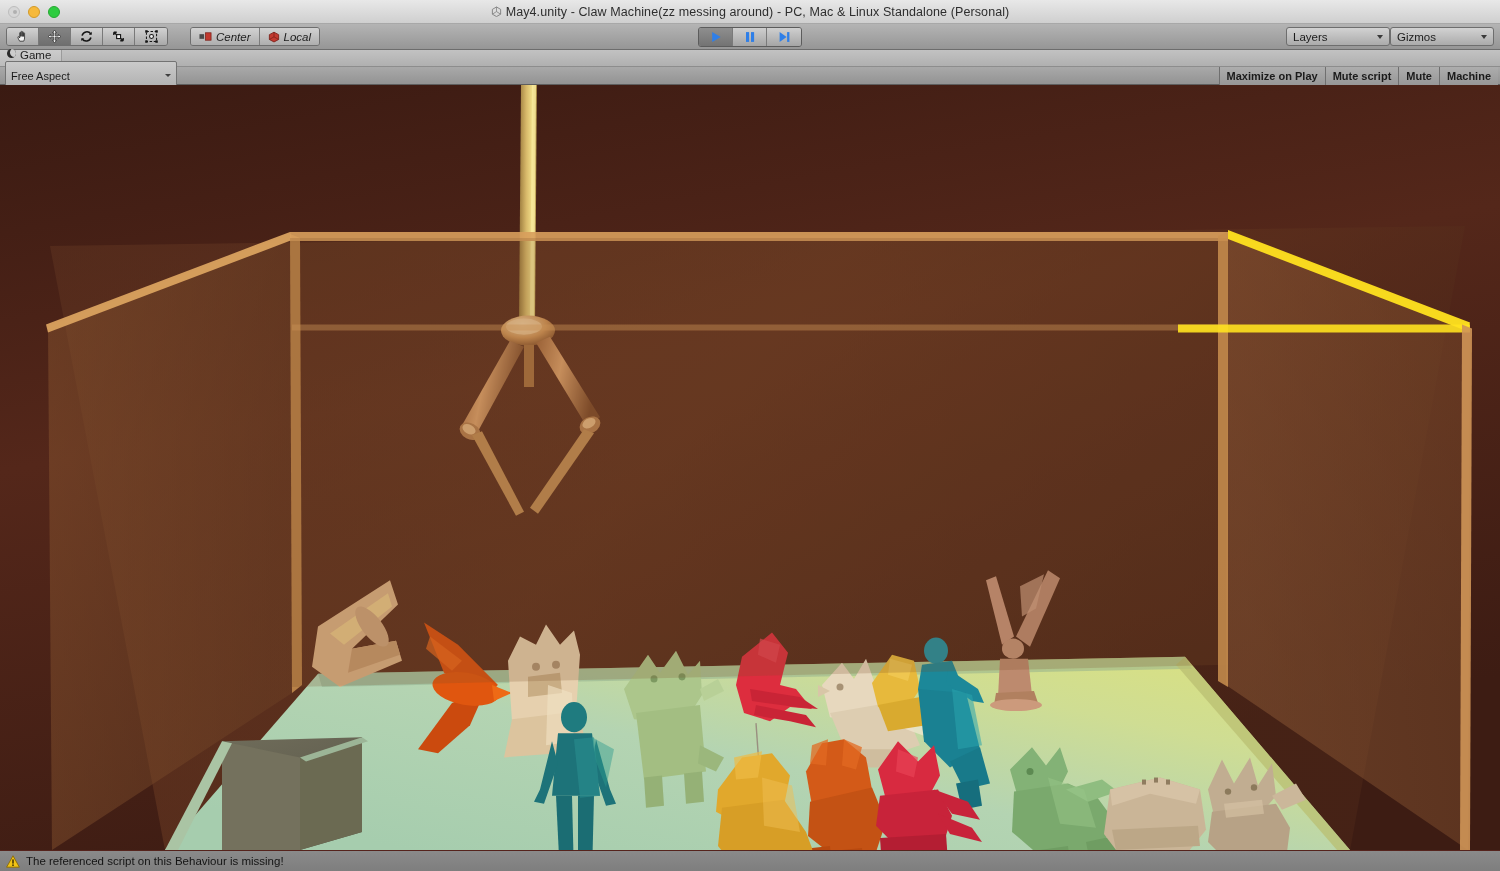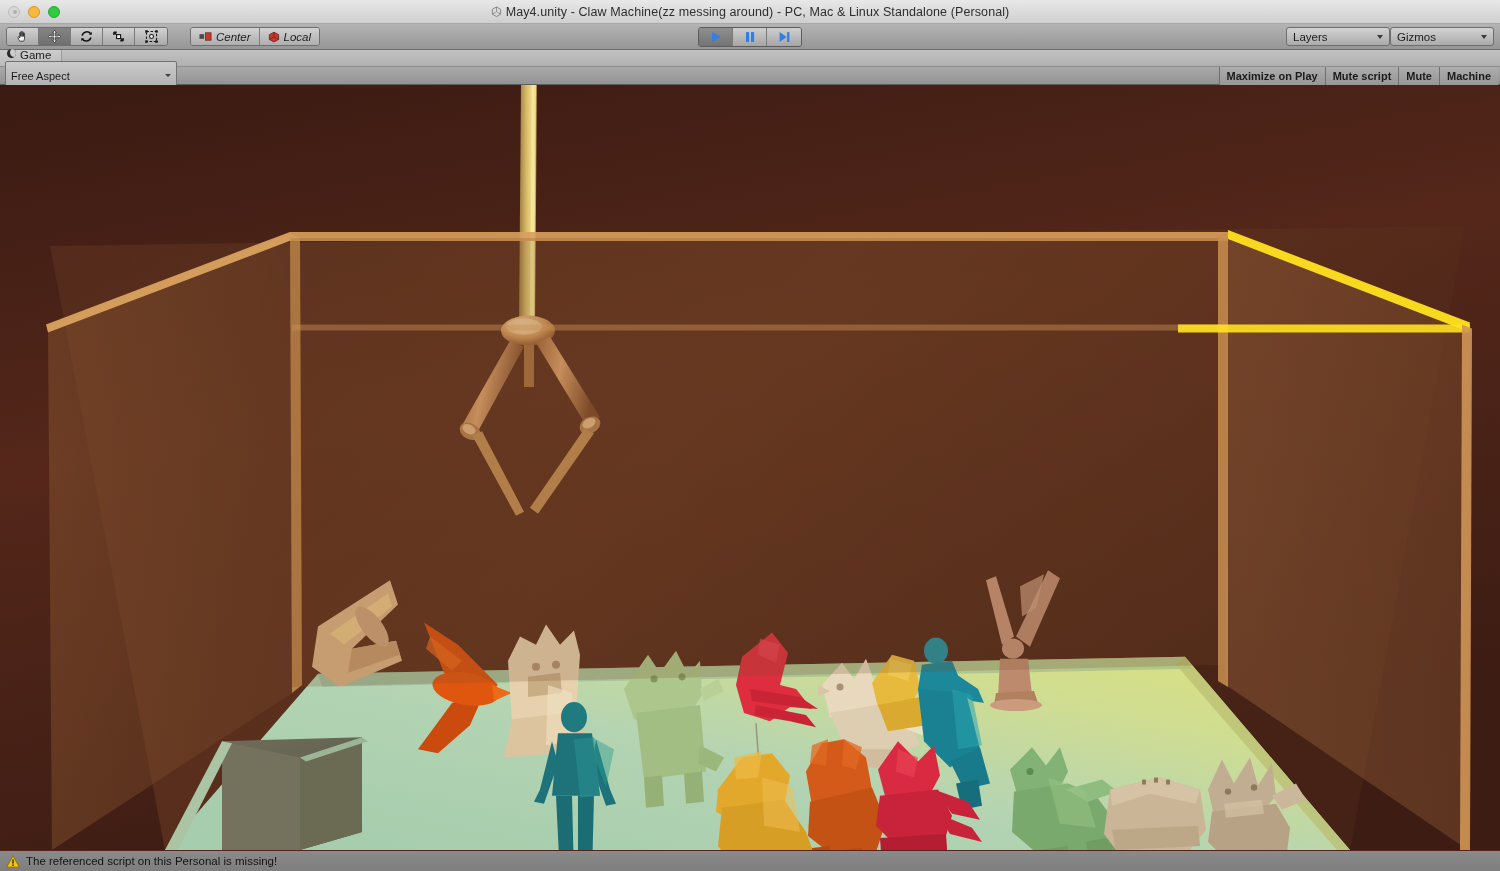--- a/index.html
+++ b/index.html
@@ -560,16 +560,16 @@
       </g>
     </svg>
   </div>
 
   <div class="statusbar">
     <svg class="warn-ico" width="14" height="13" viewBox="0 0 14 13">
       <path d="M7 0.8 13.4 12.2H0.6z" fill="#f2c414" stroke="#8a6a05" stroke-width="0.9" stroke-linejoin="round"></path>
       <rect x="6.2" y="4.4" width="1.6" height="4.2" fill="#4a3a04"></rect>
       <rect x="6.2" y="9.4" width="1.6" height="1.6" fill="#4a3a04"></rect>
     </svg>
-    <span class="status-text">The referenced script on this Personal is missing!</span>
+    <span class="status-text">The referenced script on this Behaviour is missing!</span>
   </div>
 
 </div>
 
 </body></html>

